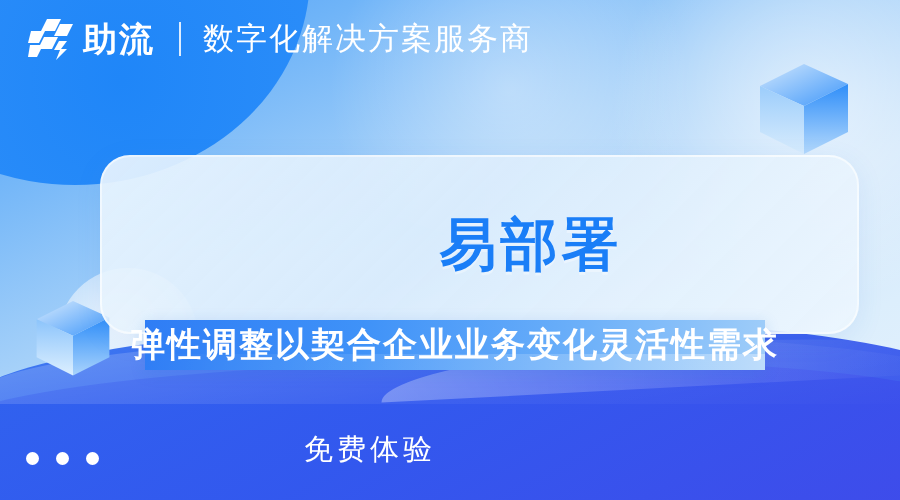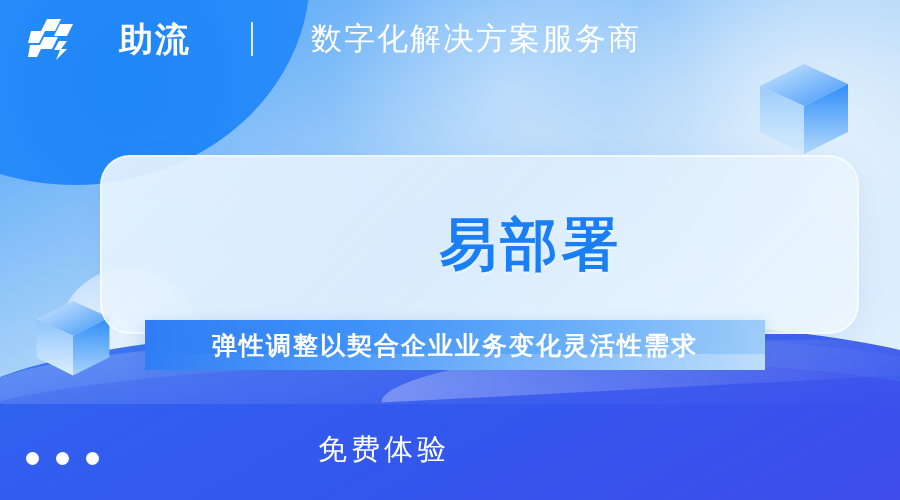--- a/index.html
+++ b/index.html
@@ -55,21 +55,21 @@
     border-radius:50% 50% 0 0/ 44px 22px 0 0;
     transform:rotate(-3deg);
   }
 
   
   .cube{position:absolute;}
   .cube svg{display:block;}
 
   
   .header{
-    position:absolute;left:28px;top:14px;display:flex;align-items:center;height:50px;gap:36px;
+    position:absolute;left:28px;top:14px;display:flex;align-items:center;height:50px;
   }
   .logo-mark{width:46px;height:44px;flex:0 0 auto;margin-right:9px;}
   .logo-text{
     color:#ffffff;font-size:34px;font-weight:700;letter-spacing:2px;
     line-height:1;white-space:nowrap;
   }
   .divider{
     width:2px;height:34px;background:rgba(255,255,255,.85);margin:0 22px 0 24px;flex:0 0 auto;
   }
   .header-tagline{
@@ -111,26 +111,26 @@
     position:absolute;left:145px;top:320px;width:620px;height:50px;
     background:linear-gradient(96deg,#2f7df5 0%,#3f92f8 35%,#69aef9 68%,#9fcdf9 100%);
     display:flex;align-items:center;justify-content:center;
     box-shadow:0 3px 14px rgba(40,110,210,.18);
   }
   .strip-shine{
     position:absolute;left:0;bottom:0;width:100%;height:16px;
     background:linear-gradient(100deg,rgba(255,255,255,0) 0%,rgba(255,255,255,.20) 70%,rgba(255,255,255,.32) 100%);
   }
   .strip-text{
-    position:relative;color:#ffffff;font-size:25px;font-weight:700;letter-spacing:2px;white-space:nowrap;
+    position:relative;color:#ffffff;font-size:34px;font-weight:700;letter-spacing:2px;white-space:nowrap;
   }
 
   
   .cta{
-    position:absolute;left:0;top:430px;width:740px;text-align:center;padding-left:14px;
+    position:absolute;left:0;top:430px;width:740px;text-align:center;
   }
   .cta-text{
     color:#ffffff;font-size:29px;font-weight:500;letter-spacing:4px;
   }
 
   
   .dots{position:absolute;left:26px;top:452px;display:flex;gap:17px;}
   .dot{width:13px;height:13px;border-radius:50%;background:#ffffff;}
 </style>
 </head>

